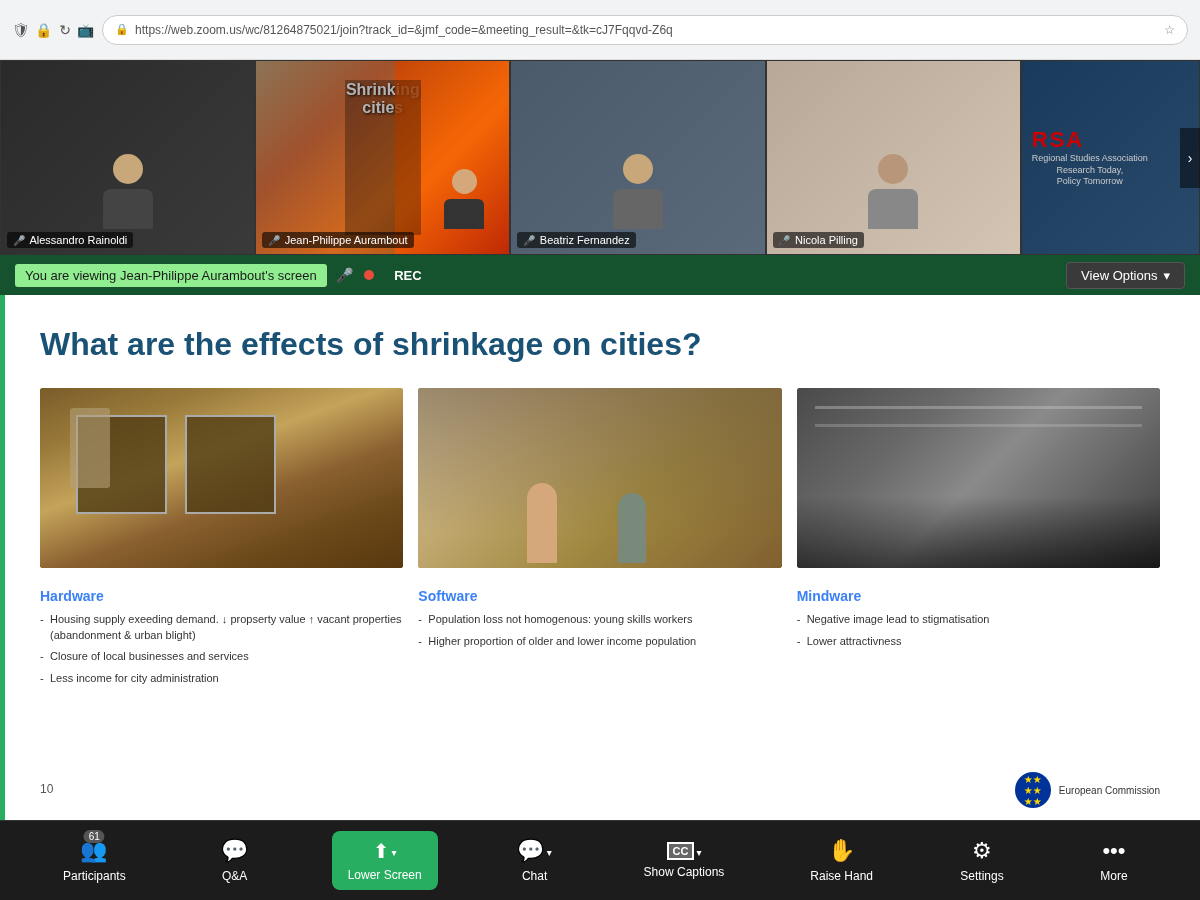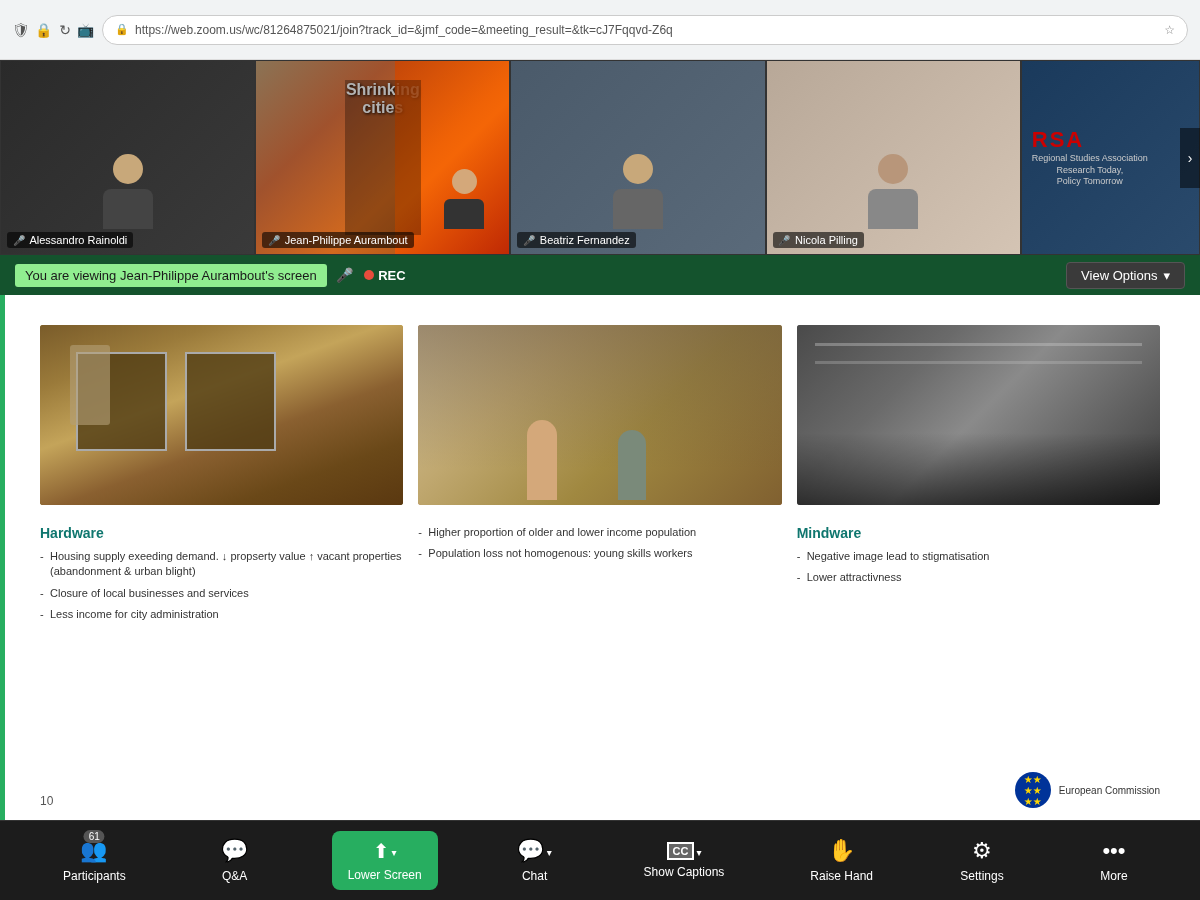--- a/index.html
+++ b/index.html
@@ -179,21 +179,21 @@
       color: #1a1a1a;
       font-size: 13px;
       padding: 4px 10px;
       border-radius: 3px;
       font-weight: 500;
     }
 
     .rec-badge {
       display: flex;
       align-items: center;
-      gap: 4px;
+      gap: 20px;
       color: white;
       font-size: 13px;
       font-weight: bold;
     }
     .rec-dot {
       width: 10px;
       height: 10px;
       background: #e74c3c;
       border-radius: 50%;
     }
@@ -284,42 +284,42 @@
       margin-top: 5px;
     }
 
     .column {
       flex: 1;
     }
 
     .column-title {
       font-size: 14px;
       font-weight: bold;
-      color: #0f766e;
+      color: #3b82f6;
       margin-bottom: 8px;
     }
 
     .column-bullet {
       font-size: 11px;
       color: #333;
       margin-bottom: 6px;
       padding-left: 10px;
       position: relative;
       line-height: 1.4;
     }
 
     .column-bullet::before {
       content: '-';
       position: absolute;
       left: 0;
     }
 
     .slide-number {
       position: absolute;
-      bottom: 12px;
+      bottom: 24px;
       left: 40px;
       font-size: 12px;
       color: #555;
     }
 
     .eu-logo {
       position: absolute;
       bottom: 12px;
       right: 40px;
       display: flex;
@@ -561,20 +561,21 @@
     <button class="view-options-btn">
       <span>View Options</span>
       <span>▾</span>
     </button>
   </div>
 
   <div class="slide-area">
     <div class="slide-left-bar"></div>
     <div class="slide-content">
 
+      <div class="slide-title">What are the effects of shrinkage on cities?</div>
 
       <div class="slide-images">
         <div class="slide-img-placeholder img-hardware">
 
           <div style="position:absolute;top:0;left:0;width:100%;height:100%;background:linear-gradient(160deg,#7a5c2a 0%,#9a7a3a 20%,#c4a45a 40%,#8a6030 60%,#6a4818 80%,#5a3810 100%);"></div>
           <div style="position:absolute;top:15%;left:10%;width:25%;height:55%;background:rgba(80,60,20,0.8);border:2px solid #aaa;"></div>
           <div style="position:absolute;top:15%;left:40%;width:25%;height:55%;background:rgba(80,60,20,0.8);border:2px solid #aaa;"></div>
         </div>
         <div class="slide-img-placeholder img-software">
 
@@ -597,22 +598,23 @@
       <div class="columns">
 
         <div class="column">
           <div class="column-title">Hardware</div>
           <div class="column-bullet">Housing supply exeeding demand. ↓ propserty value ↑ vacant properties (abandonment &amp; urban blight)</div>
           <div class="column-bullet">Closure of local businesses and services</div>
           <div class="column-bullet">Less income for city administration</div>
         </div>
 
         <div class="column">
+          <div class="column-title">Software</div>
+          <div class="column-bullet">Population loss not homogenous: young skills workers</div>
           <div class="column-bullet">Higher proportion of older and lower income population</div>
-          <div class="column-bullet">Population loss not homogenous: young skills workers</div>
         </div>
 
         <div class="column">
           <div class="column-title">Mindware</div>
           <div class="column-bullet">Negative image lead to stigmatisation</div>
           <div class="column-bullet">Lower attractivness</div>
         </div>
       </div>
 
       <div class="slide-number">10</div>

